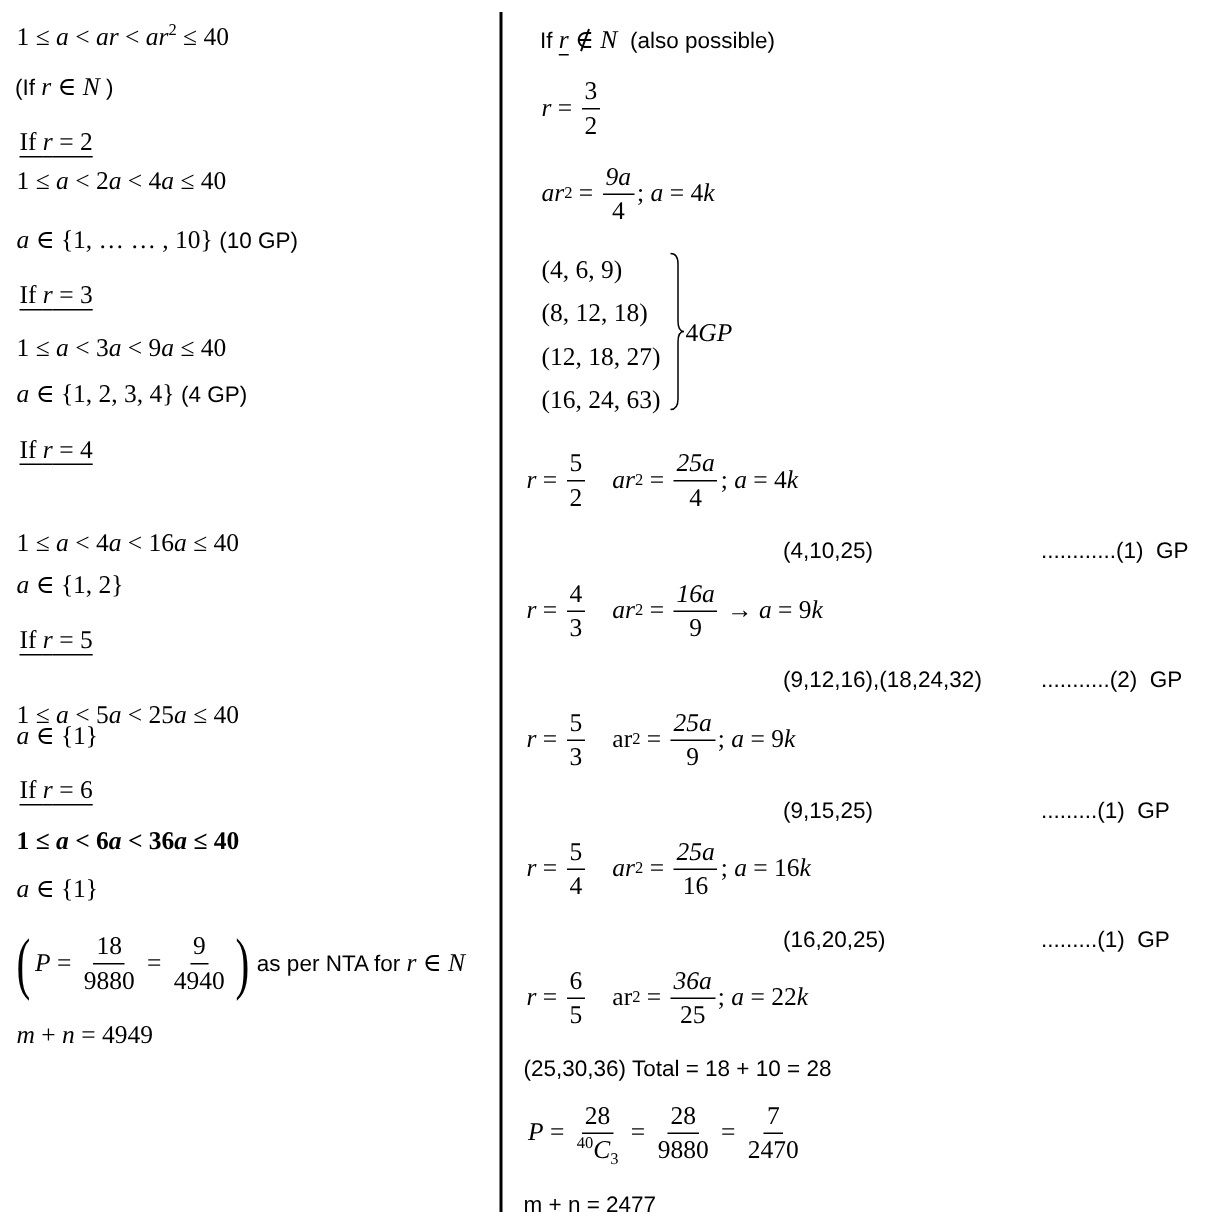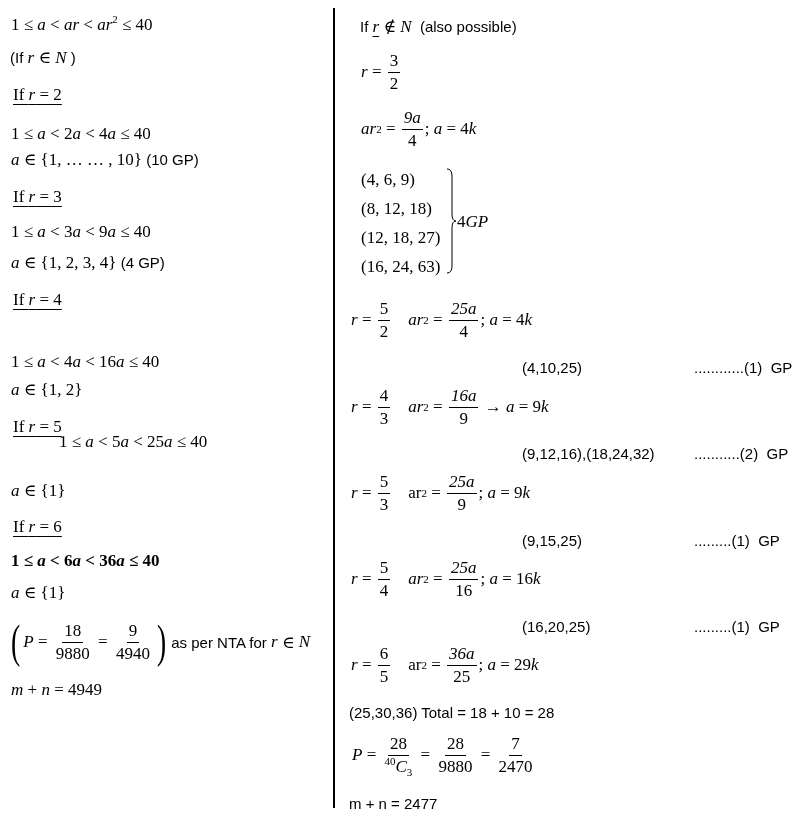--- a/index.html
+++ b/index.html
@@ -29,21 +29,21 @@
   <span>1 ≤ </span><span class="i">a</span><span> &lt; </span><span class="i">ar</span><span> &lt; </span><span class="i">ar</span><sup>2</sup><span> ≤ 40</span>
 </div>
 
 <div class="s" style="left:10px; top:49px;">
   <span>(If </span><span class="m i" style="position:static;">r</span><span class="m" style="position:static;"> ∈ </span><span class="m i" style="position:static;">N</span><span> )</span>
 </div>
 
 <div class="m u" style="left:13px; top:86px;text-decoration:underline;">
   <span>If </span><span class="i">r</span><span> = 2</span>
 </div>
-<div class="m" style="left:11px; top:125px;">
+<div class="m" style="left:11px; top:112px;">
   <span>1 ≤ </span><span class="i">a</span><span> &lt; 2</span><span class="i">a</span><span> &lt; 4</span><span class="i">a</span><span> ≤ 40</span>
 </div>
 <div class="m" style="left:11px; top:151px;">
   <span class="i">a</span><span> ∈ {1, … … , 10}</span> <span class="s" style="position:static;">(10 GP)</span>
 </div>
 
 <div class="m u" style="left:13px; top:188px;">
   <span>If </span><span class="i">r</span><span> = 3</span>
 </div>
 <div class="m" style="left:11px; top:223px;">
@@ -59,21 +59,21 @@
 <div class="m" style="left:11px; top:353px;">
   <span>1 ≤ </span><span class="i">a</span><span> &lt; 4</span><span class="i">a</span><span> &lt; 16</span><span class="i">a</span><span> ≤ 40</span>
 </div>
 <div class="m" style="left:11px; top:381px;">
   <span class="i">a</span><span> ∈ {1, 2}</span>
 </div>
 
 <div class="m u" style="left:13px; top:418px;">
   <span>If </span><span class="i">r</span><span> = 5</span>
 </div>
-<div class="m" style="left:11px; top:433px;margin-left:48px;">
+<div class="m" style="left:11px; top:468px;">
   <span>1 ≤ </span><span class="i">a</span><span> &lt; 5</span><span class="i">a</span><span> &lt; 25</span><span class="i">a</span><span> ≤ 40</span>
 </div>
 <div class="m" style="left:11px; top:482px;">
   <span class="i">a</span><span> ∈ {1}</span>
 </div>
 
 <div class="m u" style="left:13px; top:518px;">
   <span>If </span><span class="i">r</span><span> = 6</span>
 </div>
 <div class="m" style="left:11px; top:552px;font-weight:bold;">
@@ -248,21 +248,21 @@
   <span style="width:16px;"></span>
   <span>ar</span>
     <sup>2</sup>
     <span style="white-space:pre;"> = </span>
   <span class="frac">
       <span class="num i">36a</span>
       <span class="den">25</span>
     </span>
   <span style="white-space:pre;">; </span>
     <span class="i">a</span>
-    <span style="white-space:pre;"> = 29</span>
+    <span style="white-space:pre;"> = 22</span>
     <span class="i">k</span>
 </div>
 
 <div class="s" style="left:349px; top:705px;">(25,30,36) Total = 18 + 10 = 28</div>
 
 <div class="row" style="left:352px; top:735px;">
   <span class="i">P</span>
   <span style="white-space:pre;"> = </span>
   <span class="frac">
       <span class="num">28</span>

